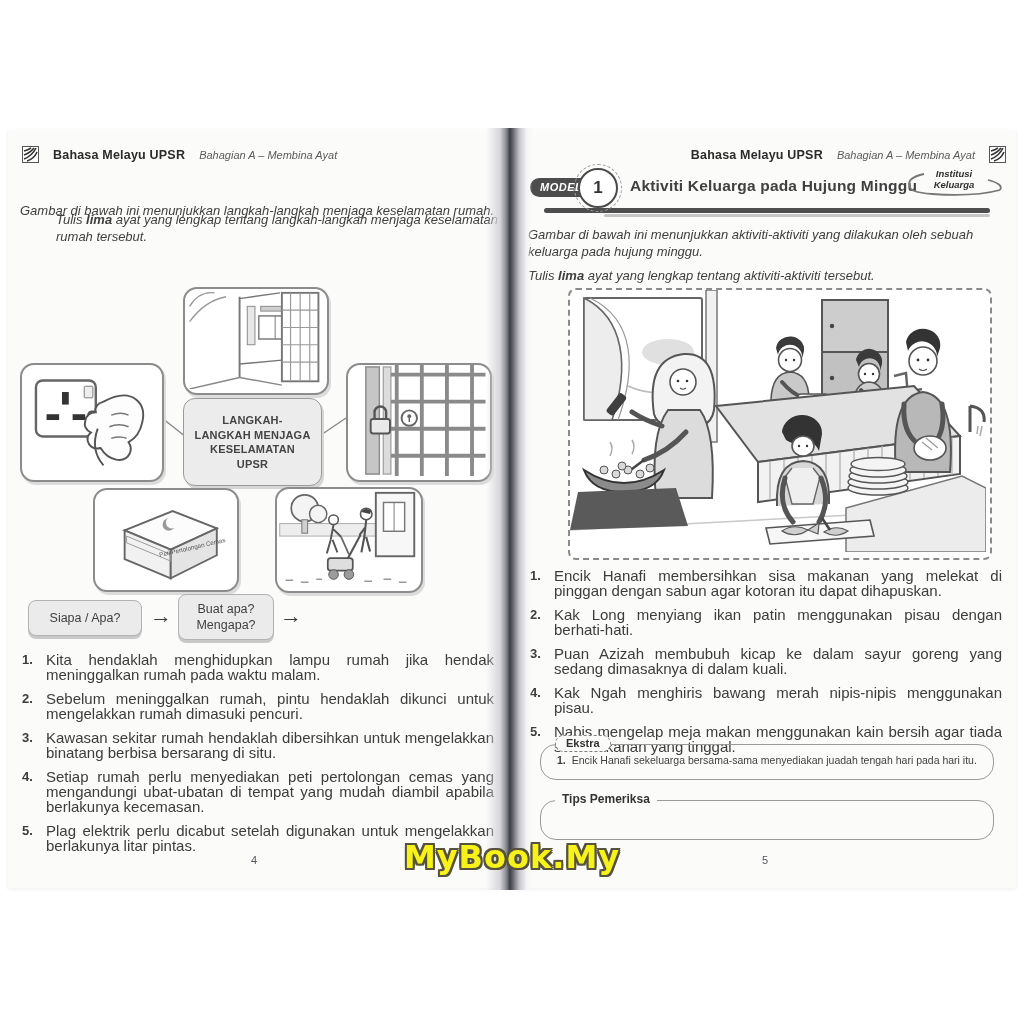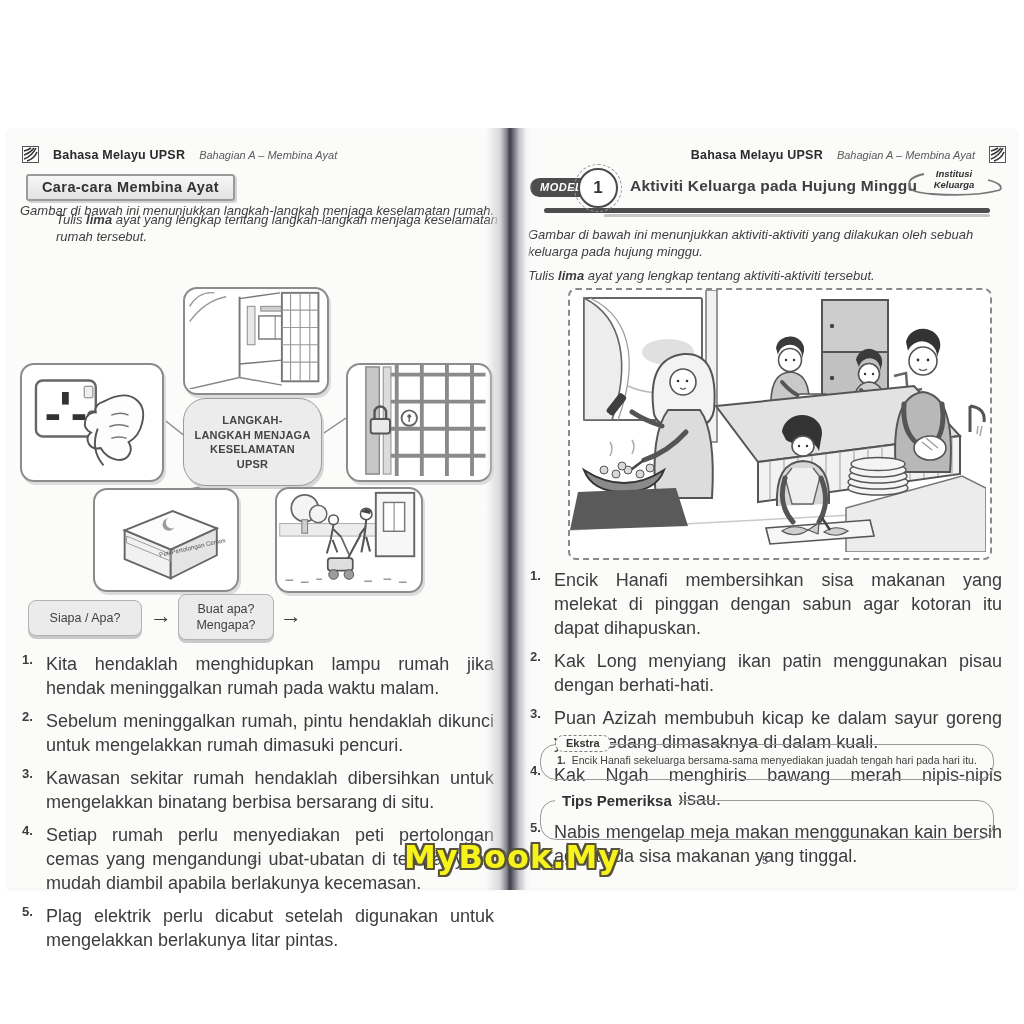--- a/index.html
+++ b/index.html
@@ -17,50 +17,50 @@
   .pheader.hr{right:10px;}
   .hbrand{font-weight:bold;font-size:12.5px;color:#2b2b2b;letter-spacing:.2px;}
   .hsection{font-style:italic;font-size:11px;color:#5b5b5b;}
   .hicon{width:17px;height:17px;display:inline-block;}
   
   .title-box{position:absolute;left:18px;top:44px;padding:3px 14px 4px;border:2px solid #9a9a9a;border-radius:3px;
     background:linear-gradient(#f7f7f7,#e2e2e2);box-shadow:2px 2px 0 #d4d4d4;font-weight:bold;font-size:14.5px;color:#333;letter-spacing:.4px;}
   .intro{position:absolute;margin:0;font-style:italic;font-size:13px;line-height:17px;color:#3e3e3e;}
   .b{font-weight:bold;}
   .img-box{position:absolute;background:#fff;border:2px solid #8c8c8c;border-radius:14px;box-shadow:2px 3px 0 #dcdcdc;overflow:hidden;}
-  .dg-center{position:absolute;left:175px;top:268px;width:137px;height:86px;border:1.5px solid #9a9a9a;border-radius:23px;
+  .dg-center{position:absolute;left:175px;top:268px;width:137px;height:86px;border:1.5px solid #9a9a9a;border-radius:12px;
     background:#ececec;box-shadow:2px 3px 0 #d6d6d6;display:flex;flex-direction:column;justify-content:center;text-align:center;
     font-weight:bold;font-size:11px;line-height:14.5px;color:#444;letter-spacing:.2px;}
   .dg-center span{display:block;}
   .connectors{position:absolute;left:0;top:150px;width:492px;height:330px;pointer-events:none;}
   .flow-box{position:absolute;background:#ebebeb;border:1px solid #b2b2b2;border-radius:8px;box-shadow:0 3px 0 #c9c9c9;
     display:flex;flex-direction:column;justify-content:center;text-align:center;font-size:12.5px;line-height:16px;color:#3f3f3f;}
   .flow-arrow{position:absolute;font-size:22px;font-weight:bold;color:#3a3a3a;}
   .sent-list{position:absolute;}
   .sent{display:flex;gap:7px;margin-bottom:9px;}
   .sent .num{font-weight:bold;min-width:17px;font-size:13px;}
-  .sent .txt{flex:1;font-size:18px;line-height:24px;text-align:justify;}
+  .sent .txt{flex:1;font-size:15px;line-height:15px;text-align:justify;}
   .pagenum{position:absolute;left:0;top:724px;width:100%;text-align:center;font-size:11px;color:#55555f;}
   
   .model-badge{position:absolute;left:16px;top:48px;background:var(--badge,#4d4d4d);color:#fff;font-weight:bold;font-style:italic;
     font-size:11px;padding:3px 14px 4px 10px;border-radius:10px 4px 12px 10px;letter-spacing:.5px;z-index:1;}
   .model-circle{position:absolute;left:64px;top:38px;width:36px;height:36px;border:2.5px solid #4a4a4a;border-radius:50%;
     background:#fff;z-index:2;display:flex;align-items:center;justify-content:center;font-weight:bold;font-size:17px;color:#333;}
   .model-circle::after{content:"";position:absolute;inset:-6px;border:1.5px dashed #9a9a9a;border-radius:50%;}
   .model-title{position:absolute;left:116px;top:47px;font-weight:bold;font-size:15.5px;color:#404040;letter-spacing:.2px;white-space:nowrap;}
   .bar1{position:absolute;left:30px;top:78px;width:446px;height:5px;background:var(--badge,#4d4d4d);border-radius:3px;}
   .bar2{position:absolute;left:90px;top:84px;width:386px;height:3px;background:#c6c6c6;border-radius:2px;}
   .theme-tag{position:absolute;left:394px;top:38px;width:92px;text-align:center;z-index:3;}
   .theme-tag .tline{display:block;font-weight:bold;font-style:italic;font-size:9.5px;line-height:11px;color:#2f2f2f;}
   .theme-swoosh{position:absolute;left:-4px;top:-4px;width:100px;height:36px;}
   .illus{position:absolute;left:54px;top:158px;width:420px;height:268px;border:2px dashed #8a8a8a;border-radius:8px;background:#fff;overflow:hidden;}
   .note-box{position:absolute;border:1.5px solid #9a9a9a;border-radius:16px;background:transparent;}
   .ekstra-label{position:absolute;left:14px;top:-10px;border:1.5px dashed #808080;border-radius:10px;background:#fbfbfa;
     padding:1px 10px 2px;font-weight:bold;font-size:11px;color:#333;}
-  .tips-label{position:absolute;left:14px;top:-9px;background:#fbfbfa;padding:0 7px;font-weight:bold;font-size:15px;color:#333;}
+  .tips-label{position:absolute;left:14px;top:-9px;background:#fbfbfa;padding:0 7px;font-weight:bold;font-size:12px;color:#333;}
   .note-text{position:absolute;left:16px;right:12px;top:9px;font-size:10.5px;line-height:13px;color:#3e3e3e;display:flex;gap:6px;}
   .note-text .nnum{font-weight:bold;}
   .tips-text{position:absolute;left:16px;right:12px;top:12px;font-size:11.5px;color:#3e3e3e;}
   
   .watermark{position:absolute;left:50%;top:838px;transform:translateX(-50%);z-index:9;
     font-family:"DejaVu Sans",sans-serif;font-weight:bold;font-size:32px;letter-spacing:1px;
     color:var(--watermark-fill,#f7f31a);
     text-shadow:-2px -2px 0 var(--watermark-outline,#56523c),2px -2px 0 var(--watermark-outline,#56523c),
       -2px 2px 0 var(--watermark-outline,#56523c),2px 2px 0 var(--watermark-outline,#56523c),
       -2px 0 0 var(--watermark-outline,#56523c),2px 0 0 var(--watermark-outline,#56523c),
@@ -79,23 +79,20 @@
         <span class="hicon">
           <svg viewBox="0 0 17 17" width="17" height="17">
               <rect x="0.5" y="0.5" width="16" height="16" fill="#fff" stroke="#555"></rect>
               <path d="M2 13 Q10 10 14 2 M2 9 Q8 7 12 2 M2 5 Q6 4 9 2 M5 15 Q12 13 15 6" stroke="#333" stroke-width="1.6" fill="none"></path>
             </svg>
         </span>
         <span class="hbrand">Bahasa Melayu UPSR</span>
         <span class="hsection">Bahagian A – Membina Ayat</span>
       </div>
 
-      <div class="title-box">
-        <span>Cara-cara Membina Ayat</span>
-      </div>
 
       <p class="intro" style="left:12px;top:72px;width:478px;">Gambar di bawah ini menunjukkan langkah-langkah menjaga keselamatan rumah.</p>
       <p class="intro" style="left:12px;top:81px;width:478px;margin-left:36px;"><span>Tulis </span><span class="b">lima</span><span> ayat yang lengkap tentang langkah-langkah menjaga keselamatan rumah tersebut.</span></p>
 
       <svg class="connectors" viewBox="0 0 492 330">
         <g stroke="#8a8a8a" stroke-width="1.5">
           <line x1="246" y1="106" x2="246" y2="119"></line>
           <line x1="154" y1="138" x2="178" y2="157"></line>
           <line x1="338" y1="138" x2="310" y2="157"></line>
           <line x1="216" y1="203" x2="164" y2="212"></line>

